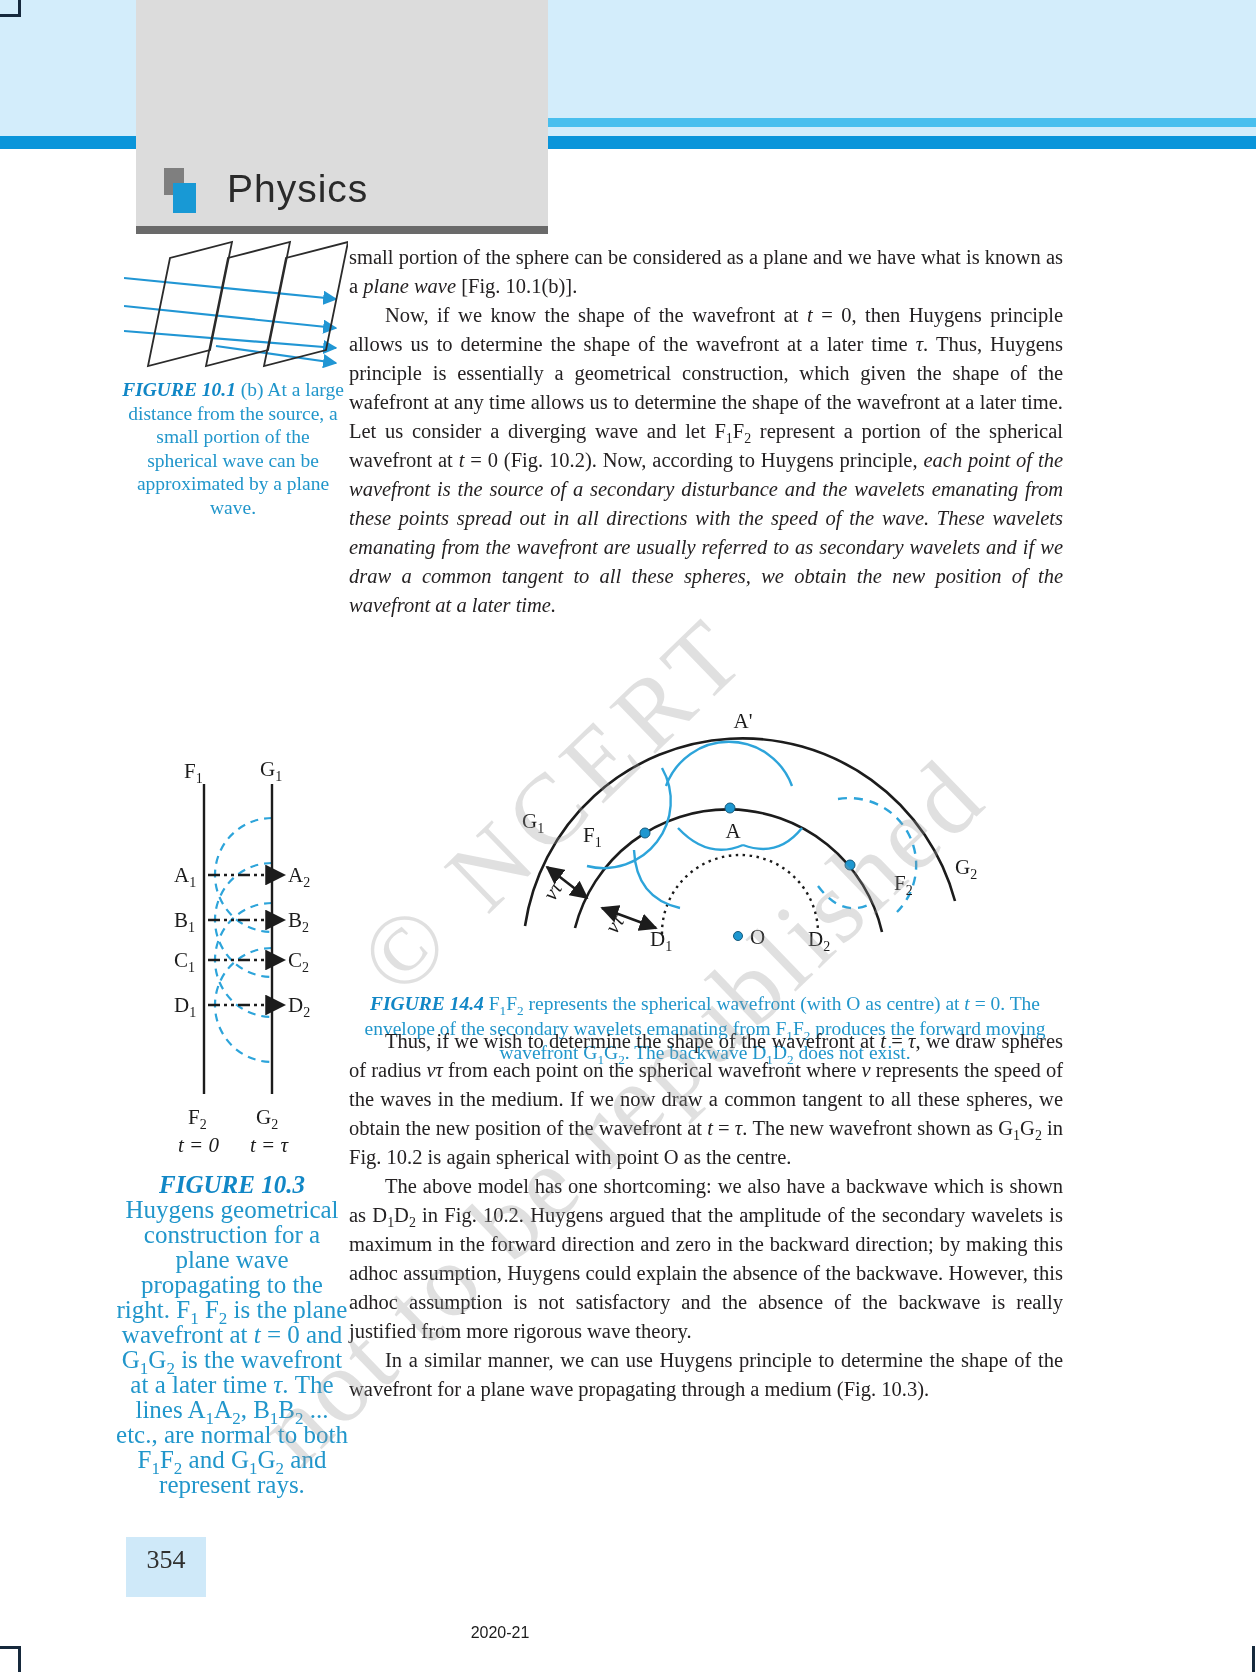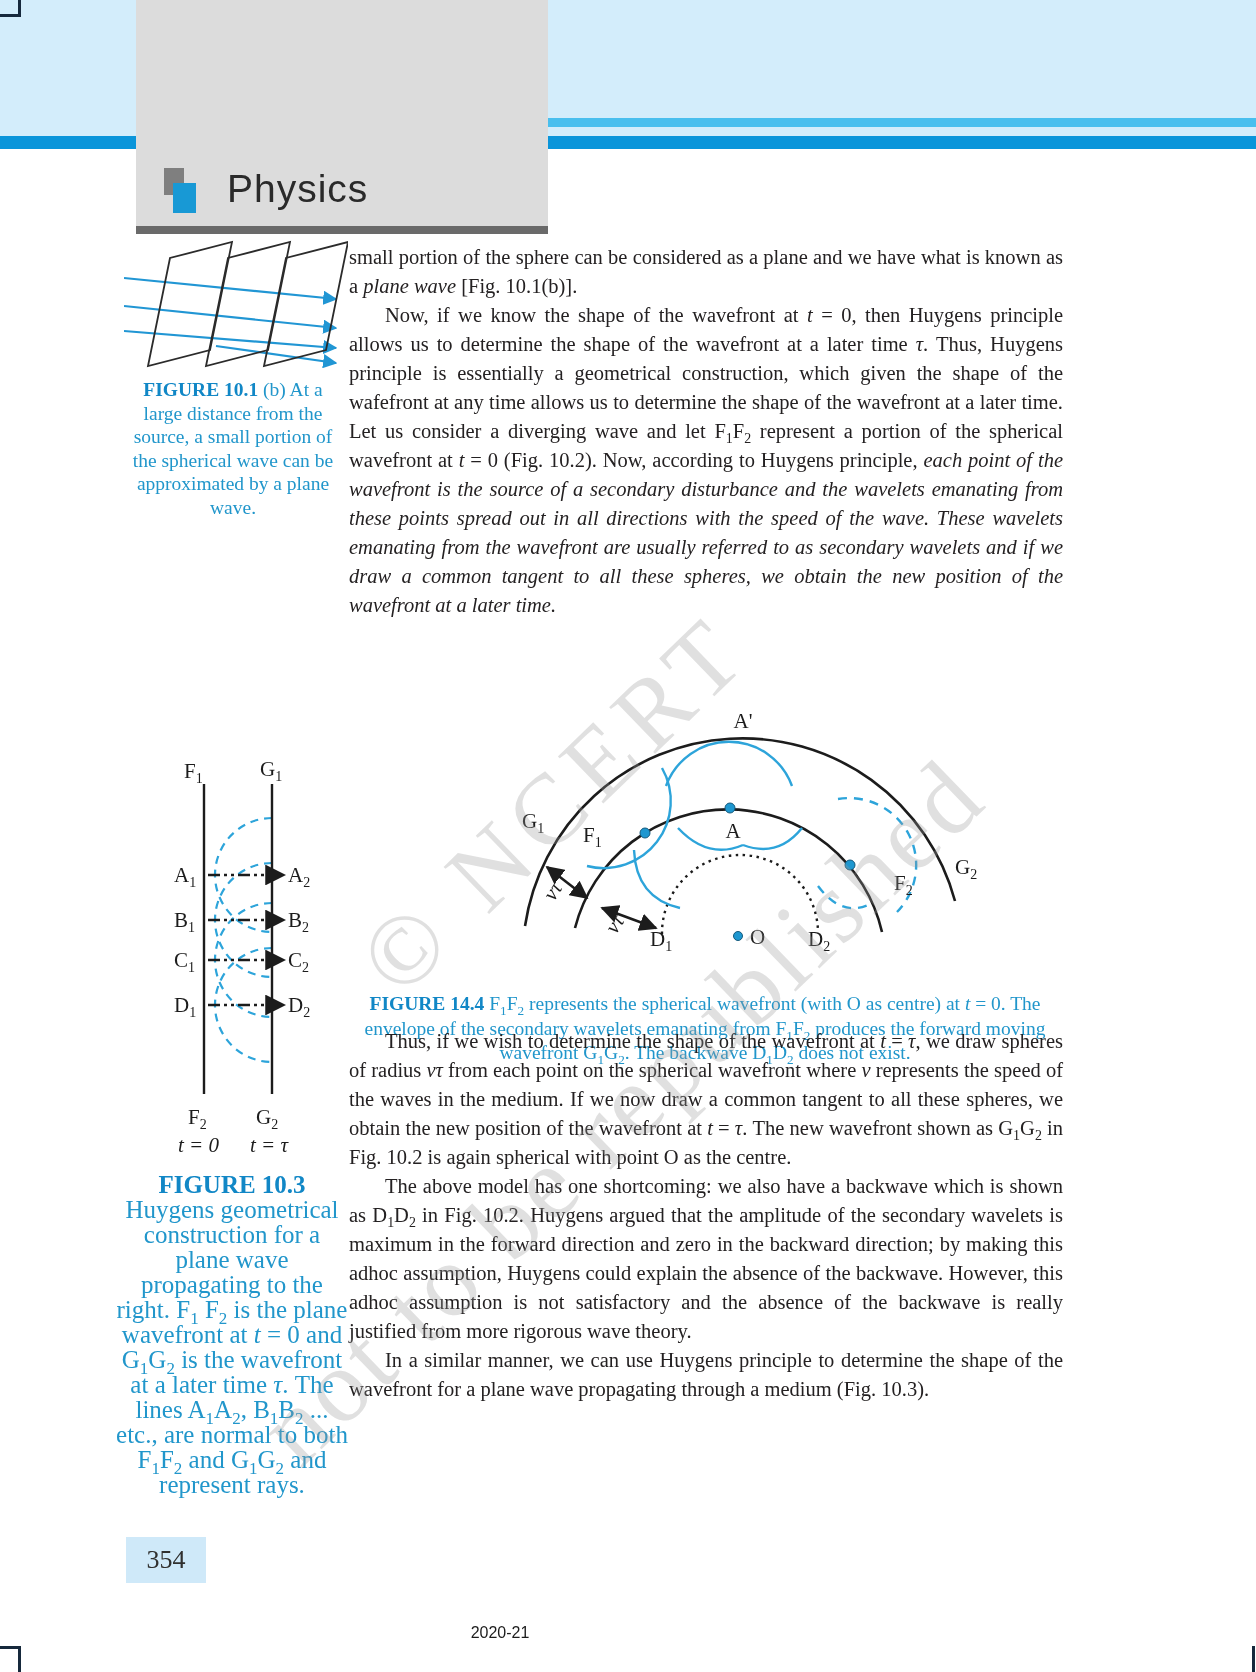--- a/index.html
+++ b/index.html
@@ -27,35 +27,35 @@
   
   .main-col{position:absolute;width:714px;font-size:20.5px;line-height:29px;text-align:justify;}
   #main-col-1{left:349px;top:243px;}
   #main-col-2{left:349px;top:1027px;}
   .para{margin:0;text-indent:36px;}
   .para.first{text-indent:0;}
   sub{font-size:68%;line-height:0;}
 
   
   .caption{position:absolute;text-align:center;color:#2196cb;}
-  .caption b{color:#1187c6;}
+  .caption b{color:#1187c6;font-style:italic;}
   #fig1-caption{left:122px;top:378px;width:222px;font-size:19.5px;line-height:23.5px;}
   #fig2-caption{left:357px;top:992px;width:696px;font-size:19.5px;line-height:24.5px;}
   #fig3-caption{left:116px;top:1172px;width:232px;font-size:25px;line-height:25px;}
 
   
   .figsvg{position:absolute;}
   #fig1-svg{left:124px;top:238px;}
   #fig2-svg{left:450px;top:636px;}
   #fig3-svg{left:140px;top:752px;}
   .svglabel{font-family:"Liberation Serif", serif;font-size:21px;fill:#1c1c1c;}
   .svgsub{font-size:14px;}
 
   
-  #page-num{position:absolute;left:126px;top:1537px;width:80px;height:46px;background:#cfe9f9;
+  #page-num{position:absolute;left:126px;top:1537px;width:80px;height:60px;background:#cfe9f9;
       font-size:26px;color:#30302f;text-align:center;line-height:46px;}
   #footer-year{position:absolute;left:0;top:1624px;width:1000px;text-align:center;
       font-family:"Liberation Sans", sans-serif;font-size:16px;color:#1c1c1c;}
 
   
   #watermark{position:absolute;left:0;top:0;z-index:6;pointer-events:none;}
   .wm{font-family:"Liberation Serif", serif;fill:#9a9a9a;opacity:0.30;}
 </style>
 </head>
 <body>

